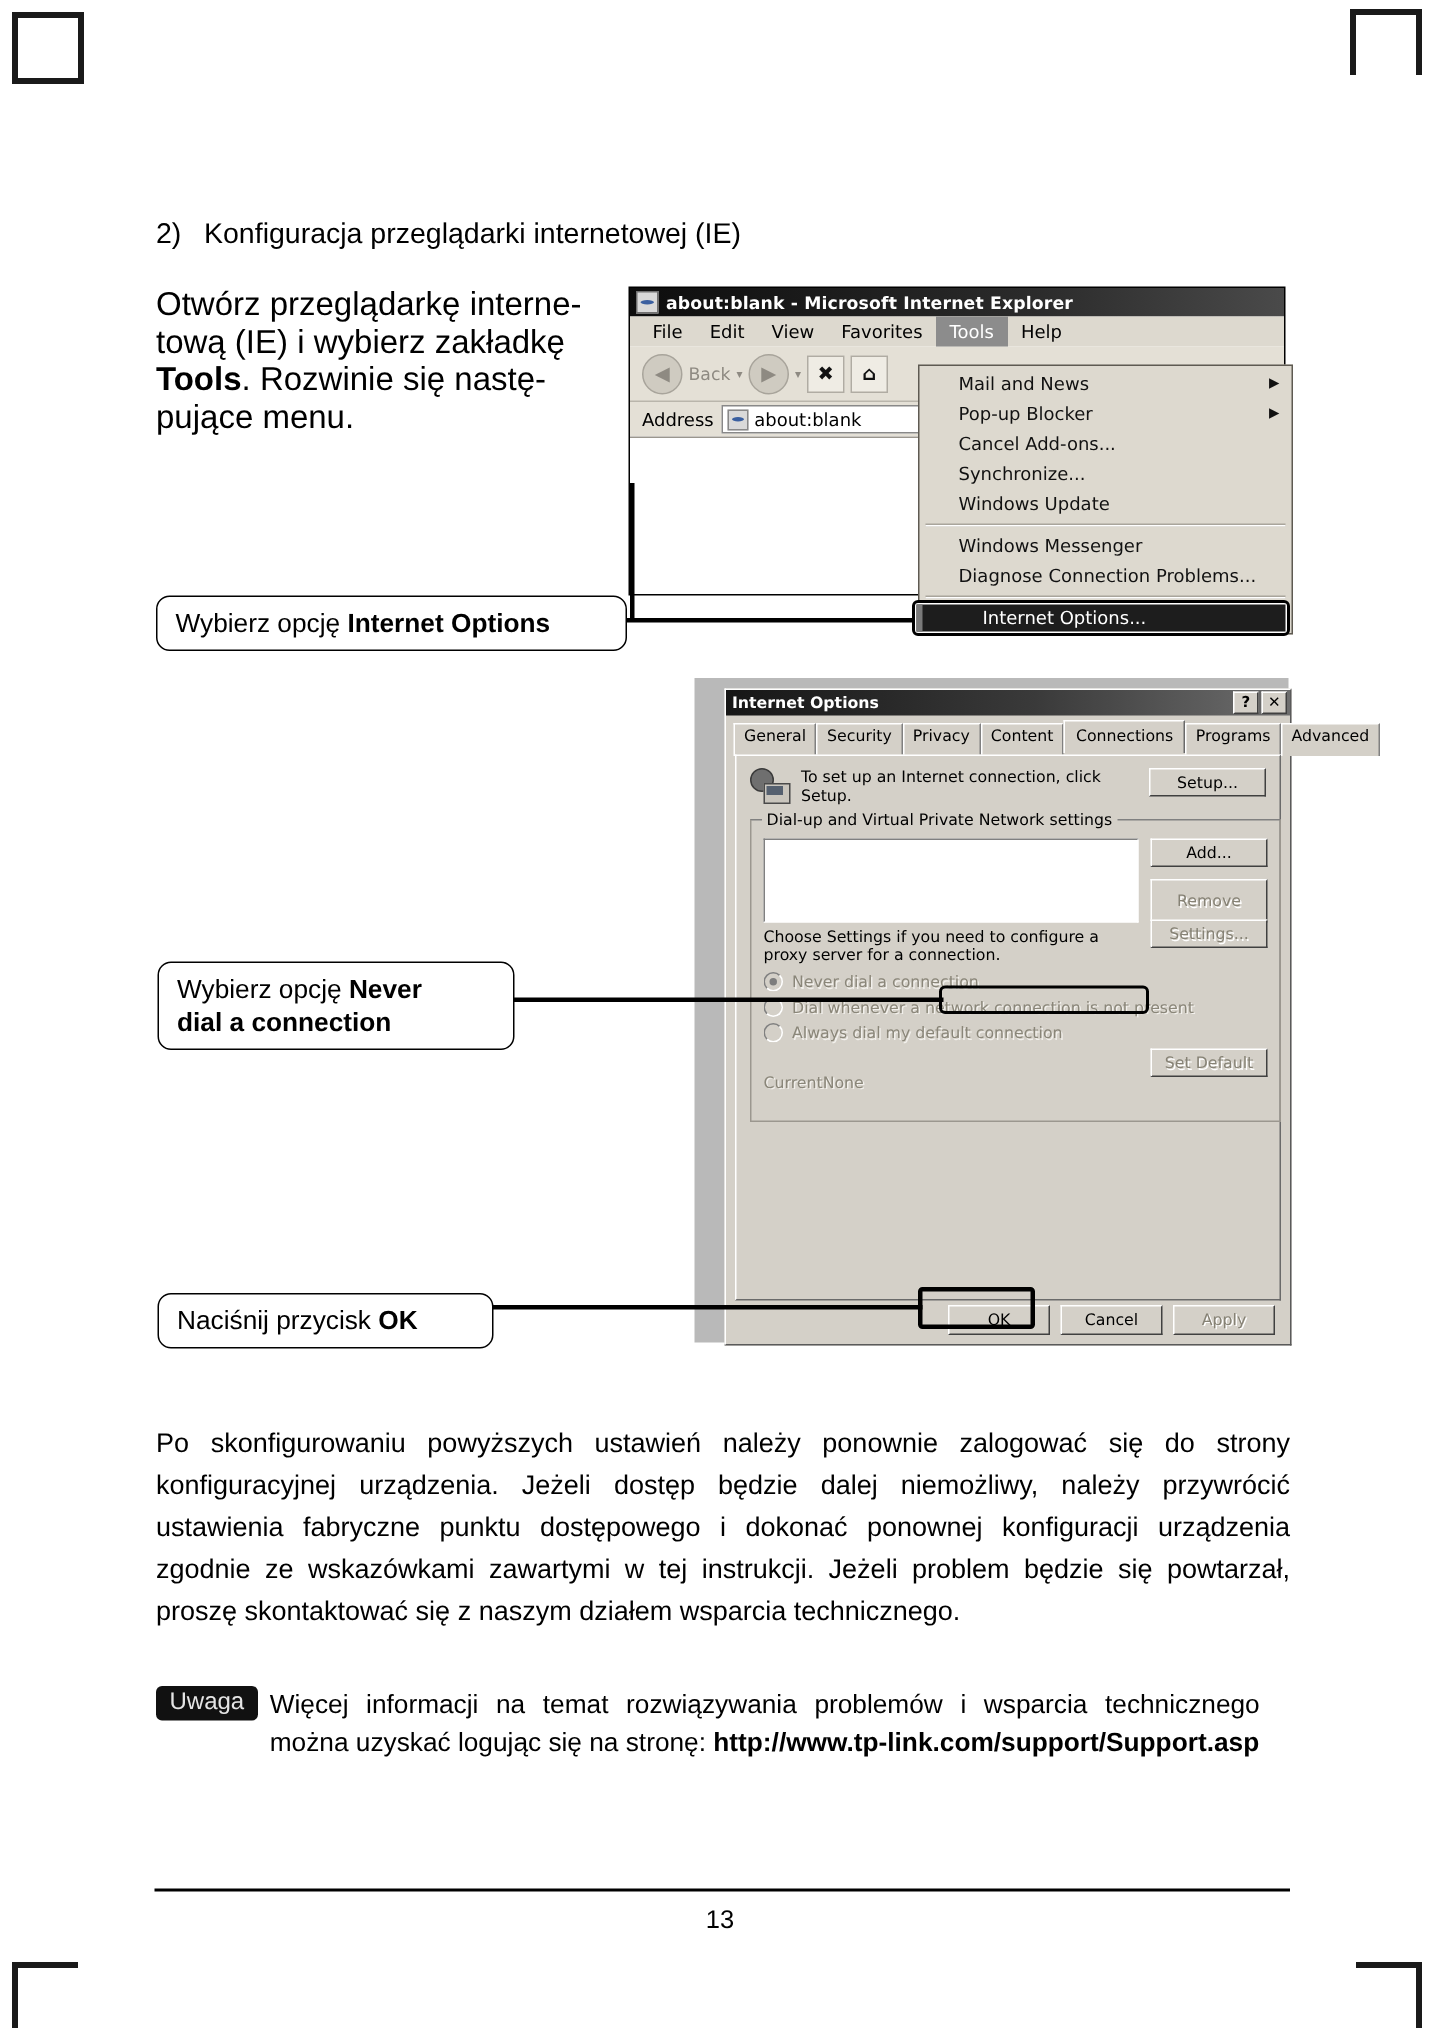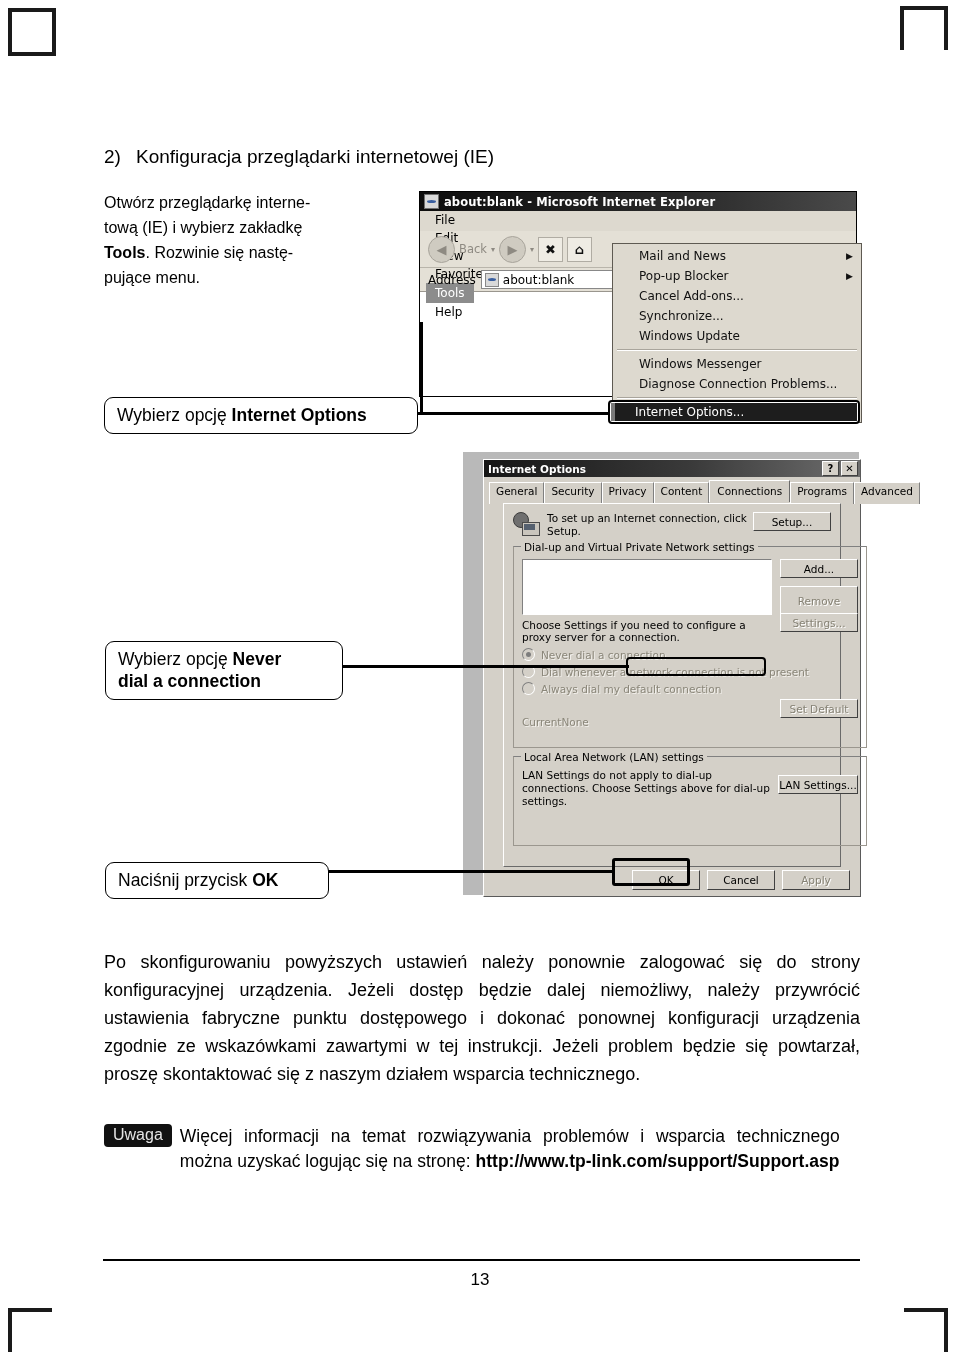--- a/index.html
+++ b/index.html
@@ -14,21 +14,21 @@
   .cmark{position:absolute;width:40px;height:40px;}
   .cmark.tl{left:8px;top:8px;border:4px solid #1a1a1a;}
   .cmark.tr{right:12px;top:6px;border-top:4px solid #1a1a1a;border-right:4px solid #1a1a1a;
             border-left:4px solid #1a1a1a;}
   .cmark.bl{left:8px;top:1308px;border-left:4px solid #1a1a1a;border-top:4px solid #1a1a1a;}
   .cmark.br{right:12px;top:1308px;border-right:4px solid #1a1a1a;border-top:4px solid #1a1a1a;}
 
   
   .sec-title{position:absolute;left:104px;top:146px;width:700px;font-size:19px;}
   .sec-title .num{display:inline-block;width:32px;}
-  .intro{position:absolute;left:104px;top:190px;width:300px;font-size:16px;
+  .intro{position:absolute;left:104px;top:190px;width:300px;font-size:22px;
          line-height:25px;text-align:justify;}
   .intro b{font-weight:bold;}
 
   
   .callout{position:absolute;background:#fff;border:1.5px solid #000;border-radius:9px;
            font-size:17.5px;line-height:22px;padding:6px 12px 7px 12px;z-index:6;}
   .callout b{font-weight:bold;}
   #callout-internet-options{left:104px;top:397px;width:288px;}
   #callout-never-dial{left:105px;top:641px;width:212px;}
   #callout-ok{left:105px;top:862px;width:198px;}
@@ -40,22 +40,22 @@
   .ie{position:absolute;left:419px;top:191px;width:436px;height:204px;
       background:#fff;border:1px solid #000;z-index:2;
       font-family:"DejaVu Sans",sans-serif;}
   .ie-title{height:19px;background:linear-gradient(90deg,#0d0d0d 0%,#2b2b2b 62%,#4a4a4a 100%);
             color:#fff;font-size:11.5px;font-weight:bold;display:flex;align-items:center;
             padding-left:4px;letter-spacing:.1px;}
   .ie-ico{width:13px;height:13px;background:#d9d9d9;border:1px solid #707070;margin-right:5px;
           position:relative;flex:none;}
   .ie-ico:after{content:"";position:absolute;left:2px;top:5px;width:9px;height:3px;
                 background:#3a5fa0;border-radius:50%;}
-  .ie-menubar{height:20px;background:#ddd9cf;display:flex;align-items:flex-start;
-              font-size:12px;color:#000;padding-left:6px;flex-direction:column;}
+  .ie-menubar{height:20px;background:#ddd9cf;display:flex;align-items:center;
+              font-size:12px;color:#000;padding-left:6px;}
   .ie-menubar span{padding:2px 9px;}
   .ie-menubar span.sel{background:#8c8c8c;color:#fff;padding:3px 9px;}
   .ie-toolbar{height:36px;background:#e4e0d6;display:flex;align-items:center;gap:4px;
               padding-left:8px;border-bottom:1px solid #b9b5ab;}
   .tb-circ{width:25px;height:25px;border-radius:50%;background:#cfcbc1;border:1px solid #a8a49b;
            display:flex;align-items:center;justify-content:center;font-size:13px;color:#8e8a82;flex:none;}
   .tb-lab{font-size:11.5px;color:#8e8a82;}
   .tb-caret{font-size:8px;color:#8e8a82;}
   .tb-btn{width:23px;height:23px;background:#efece4;border:1px solid #b0aca3;
           display:flex;align-items:center;justify-content:center;font-size:13px;
@@ -73,42 +73,42 @@
   .tools-menu{position:absolute;left:612px;top:243px;width:248px;background:#ddd9cf;
               border:1px solid #5e5a52;z-index:4;font-family:"DejaVu Sans",sans-serif;
               font-size:12px;padding:2px 0 0 0;}
   .tm-item{height:20px;display:flex;align-items:center;padding-left:26px;position:relative;color:#111;}
   .tm-item .arrow{position:absolute;right:8px;font-size:9px;}
   .tm-sep{height:1px;background:#a9a59c;margin:3px 4px 3px 4px;border-bottom:1px solid #fff;}
   .tm-hl-wrap{position:absolute;left:608px;top:400px;width:252px;height:24px;
               border:2.5px solid #000;border-radius:4px;background:#fff;z-index:7;
               box-sizing:border-box;padding:1px;}
   .tm-hl{height:100%;background:#1d1d1d;color:#fff;display:flex;align-items:center;
-         padding-left:20px;font-size:12px;font-family:"DejaVu Sans",sans-serif;
+         padding-left:40px;font-size:12px;font-family:"DejaVu Sans",sans-serif;
          border-left:4px solid #7a7a7a;box-sizing:border-box;}
 
   
   .io-bg{position:absolute;left:463px;top:452px;width:396px;height:443px;background:#b9b9b9;z-index:2;}
   .io{position:absolute;left:483px;top:459px;width:376px;height:436px;background:#d4d0c8;
       border-top:1px solid #fff;border-left:1px solid #fff;border-right:1px solid #5a5a5a;
       border-bottom:1px solid #5a5a5a;z-index:3;font-family:"DejaVu Sans",sans-serif;font-size:10.5px;color:#000;}
   .io-title{height:17px;background:linear-gradient(90deg,#161616 0%,#3a3a3a 55%,#6e6e6e 100%);
             color:#fff;font-size:10.5px;font-weight:bold;display:flex;align-items:center;
             justify-content:space-between;padding:0 2px 0 4px;}
   .io-tbtns{display:flex;gap:2px;}
   .io-tbtn{width:15px;height:13px;background:#d4d0c8;border-top:1px solid #fff;border-left:1px solid #fff;
            border-right:1px solid #404040;border-bottom:1px solid #404040;color:#000;font-size:10px;
            font-weight:bold;display:flex;align-items:center;justify-content:center;}
   .io-tabs{display:flex;padding:4px 0 0 5px;gap:0;}
   .io-tab{padding:2px 6px 3px 6px;font-size:10.5px;background:#d4d0c8;
           border-top:1px solid #fff;border-left:1px solid #fff;border-right:1px solid #808080;
           position:relative;top:1px;}
   .io-tab.active{font-weight:normal;background:#d4d0c8;top:-1px;padding:4px 7px 5px 7px;
                  border-top:1px solid #fff;border-left:1px solid #fff;border-right:1px solid #6a6a6a;z-index:2;}
-  .io-panel{margin:0 19px;height:364px;background:#d4d0c8;border-top:1px solid #fff;
+  .io-panel{margin:0 6px;height:364px;background:#d4d0c8;border-top:1px solid #fff;
             border-left:1px solid #fff;border-right:1px solid #6a6a6a;border-bottom:1px solid #6a6a6a;
             position:relative;padding:8px 9px;box-sizing:border-box;}
   .io-setup{display:flex;align-items:flex-start;gap:8px;}
   .globe{width:26px;height:24px;position:relative;flex:none;}
   .globe .g1{position:absolute;left:0;top:0;width:14px;height:14px;border-radius:50%;
              background:#6f6f6f;border:1px solid #3b3b3b;}
   .globe .g2{position:absolute;left:9px;top:10px;width:16px;height:12px;background:#c9c5bd;
              border:1px solid #4a4a4a;}
   .globe .g3{position:absolute;left:11px;top:12px;width:11px;height:6px;background:#55606f;}
   .io-setup p{margin:0;line-height:13px;width:212px;}
@@ -303,25 +303,20 @@
           <span class="dim">Always dial my default connection</span>
         </div>
 
         <div class="cur-row">
           <span class="dim">Current</span>
           <span class="dim">None</span>
         </div>
         <div class="btn btn-setdef dis">Set Default</div>
       </div>
 
-      <div class="grp2">
-        <span class="grp-lab">Local Area Network (LAN) settings</span>
-        <div class="lan-txt">LAN Settings do not apply to dial-up connections. Choose Settings above for dial-up settings.</div>
-        <div class="btn btn-lan">LAN Settings...</div>
-      </div>
     </div>
 
     <div class="io-foot">
       <div class="btn">OK</div>
       <div class="btn">Cancel</div>
       <div class="btn dis">Apply</div>
     </div>
   </div>
 
   <div class="hl-never"></div>

